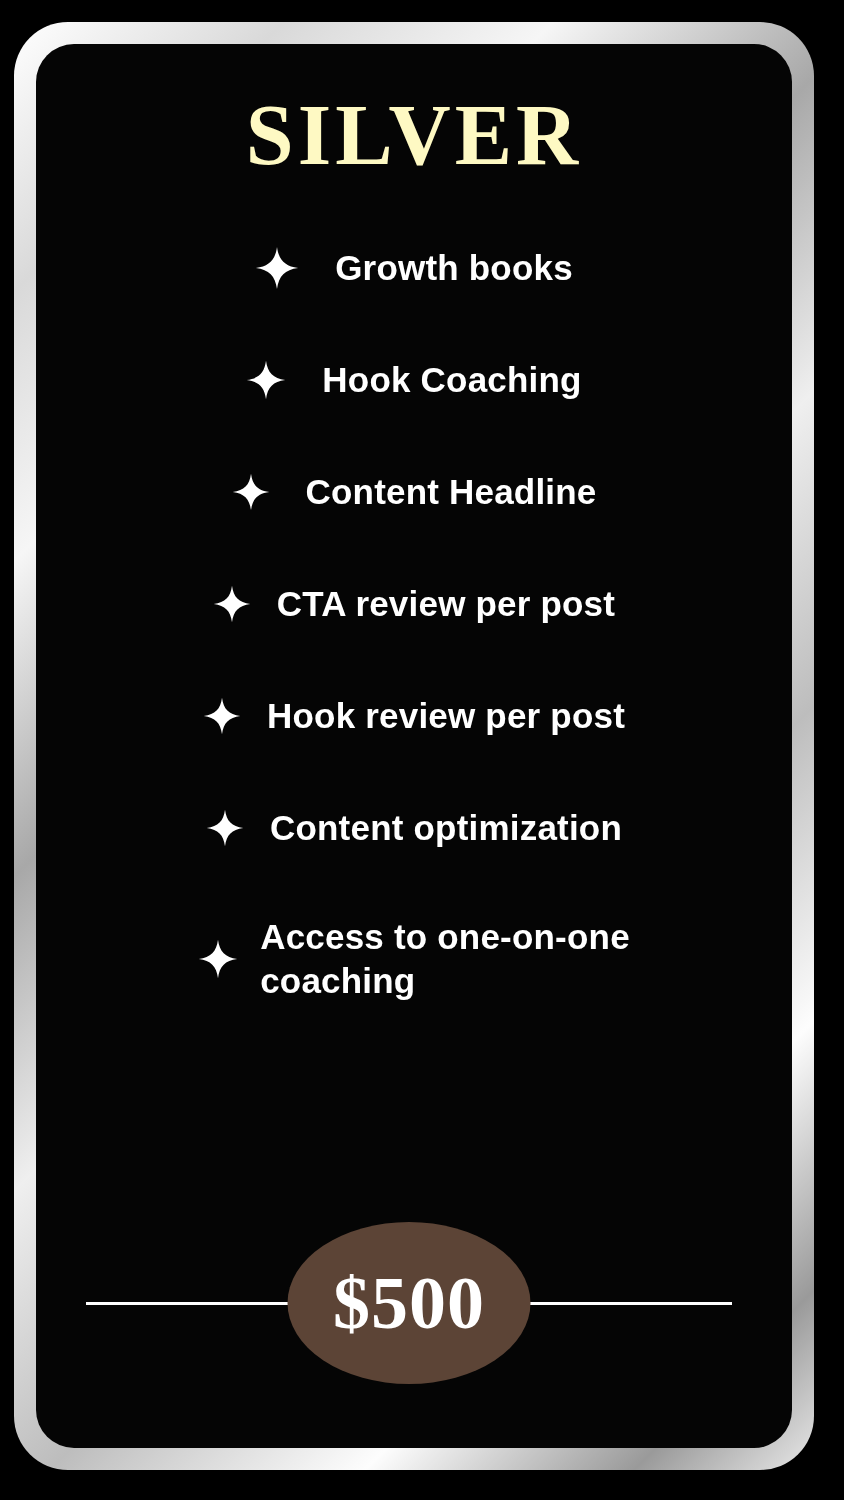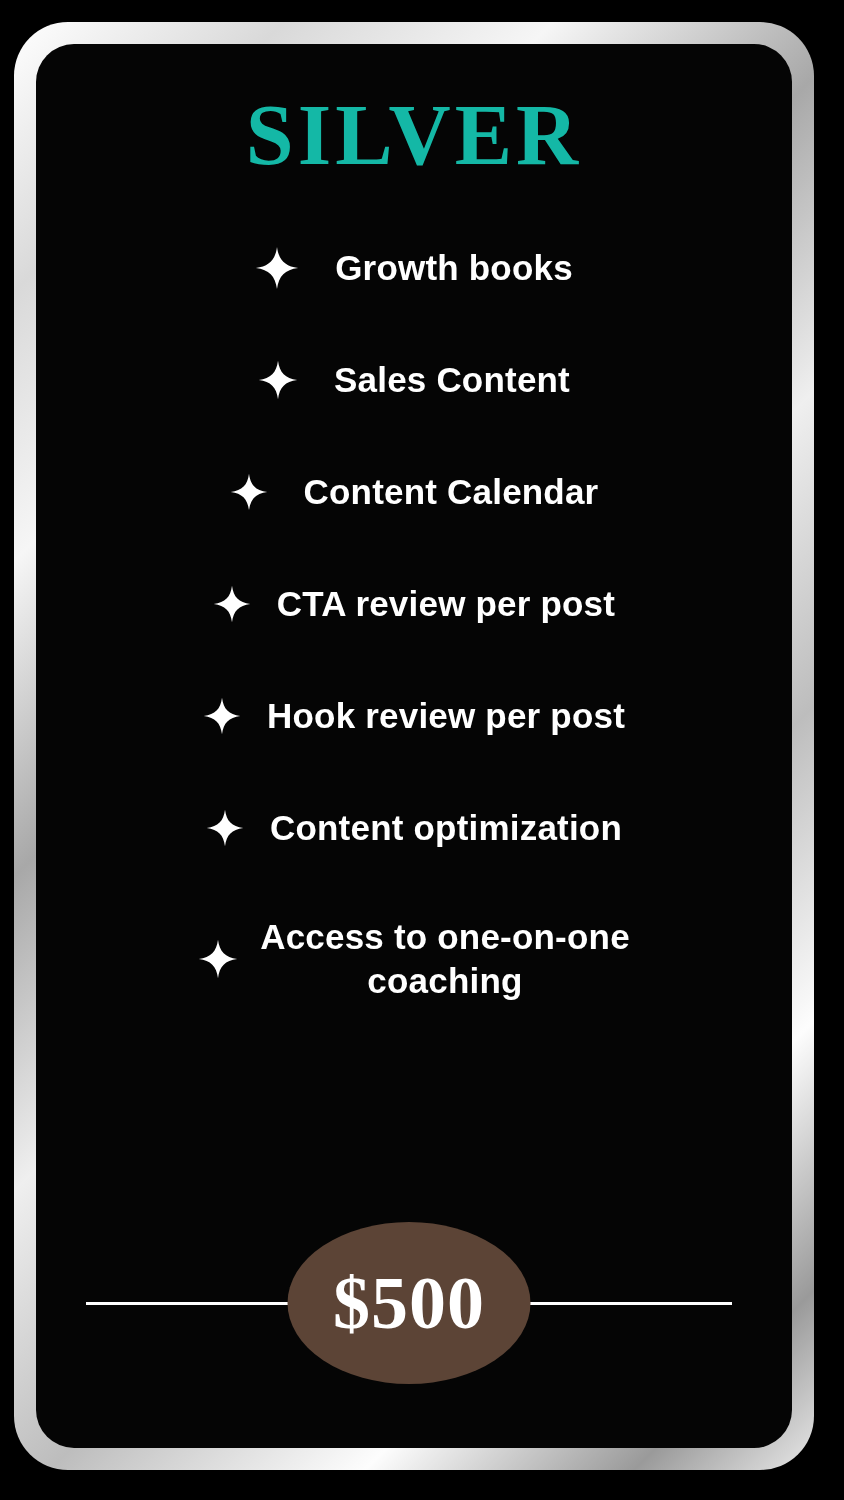--- a/index.html
+++ b/index.html
@@ -41,21 +41,21 @@
     height: 100%;
     background: #050505;
     border-radius: 38px;
     box-sizing: border-box;
     overflow: hidden;
   }
 
   #plan-title {
     font-family: "Liberation Serif", serif;
     font-weight: 700;
-    color: #14b8a6;
+    color: #fef9c3;
     font-size: 86px;
     letter-spacing: 4px;
     text-align: center;
     margin-top: 48px;
     line-height: 1;
   }
 
   #features {
     margin-top: 34px;
     padding: 0 18px;
@@ -81,21 +81,21 @@
 
   .star-icon svg {
     display: block;
   }
 
   .feature-label {
     color: #ffffff;
     font-weight: 700;
     font-size: 35px;
     line-height: 1.25;
-    text-align: center;
+    text-align: left;
     letter-spacing: 0.2px;
     white-space: pre-line;
   }
 
   .feature-row[data-idx="0"] .feature-label,
   .feature-row[data-idx="1"] .feature-label,
   .feature-row[data-idx="2"] .feature-label,
   .feature-row[data-idx="3"] .feature-label {
     margin-left: 28px;
   }
@@ -180,30 +180,30 @@
         </span>
         <span class="feature-label">Growth books</span>
       </div>
 
       <div class="feature-row" data-idx="1">
         <span class="star-icon">
           <svg width="40" height="40" viewBox="0 0 100 100" aria-hidden="true">
             <path d="M50 2 C54 32 68 46 98 50 C68 54 54 68 50 98 C46 68 32 54 2 50 C32 46 46 32 50 2 Z" fill="#ffffff"></path>
           </svg>
         </span>
-        <span class="feature-label">Sales Content</span>
+        <span class="feature-label">Hook Coaching</span>
       </div>
 
       <div class="feature-row" data-idx="2">
         <span class="star-icon">
           <svg width="38" height="38" viewBox="0 0 100 100" aria-hidden="true">
             <path d="M50 2 C54 32 68 46 98 50 C68 54 54 68 50 98 C46 68 32 54 2 50 C32 46 46 32 50 2 Z" fill="#ffffff"></path>
           </svg>
         </span>
-        <span class="feature-label">Content Calendar</span>
+        <span class="feature-label">Content Headline</span>
       </div>
 
 
       <div class="feature-row" data-idx="5">
         <span class="star-icon">
           <svg width="38" height="38" viewBox="0 0 100 100" aria-hidden="true">
             <path d="M50 2 C54 32 68 46 98 50 C68 54 54 68 50 98 C46 68 32 54 2 50 C32 46 46 32 50 2 Z" fill="#ffffff"></path>
           </svg>
         </span>
         <span class="feature-label">CTA review per post</span>

